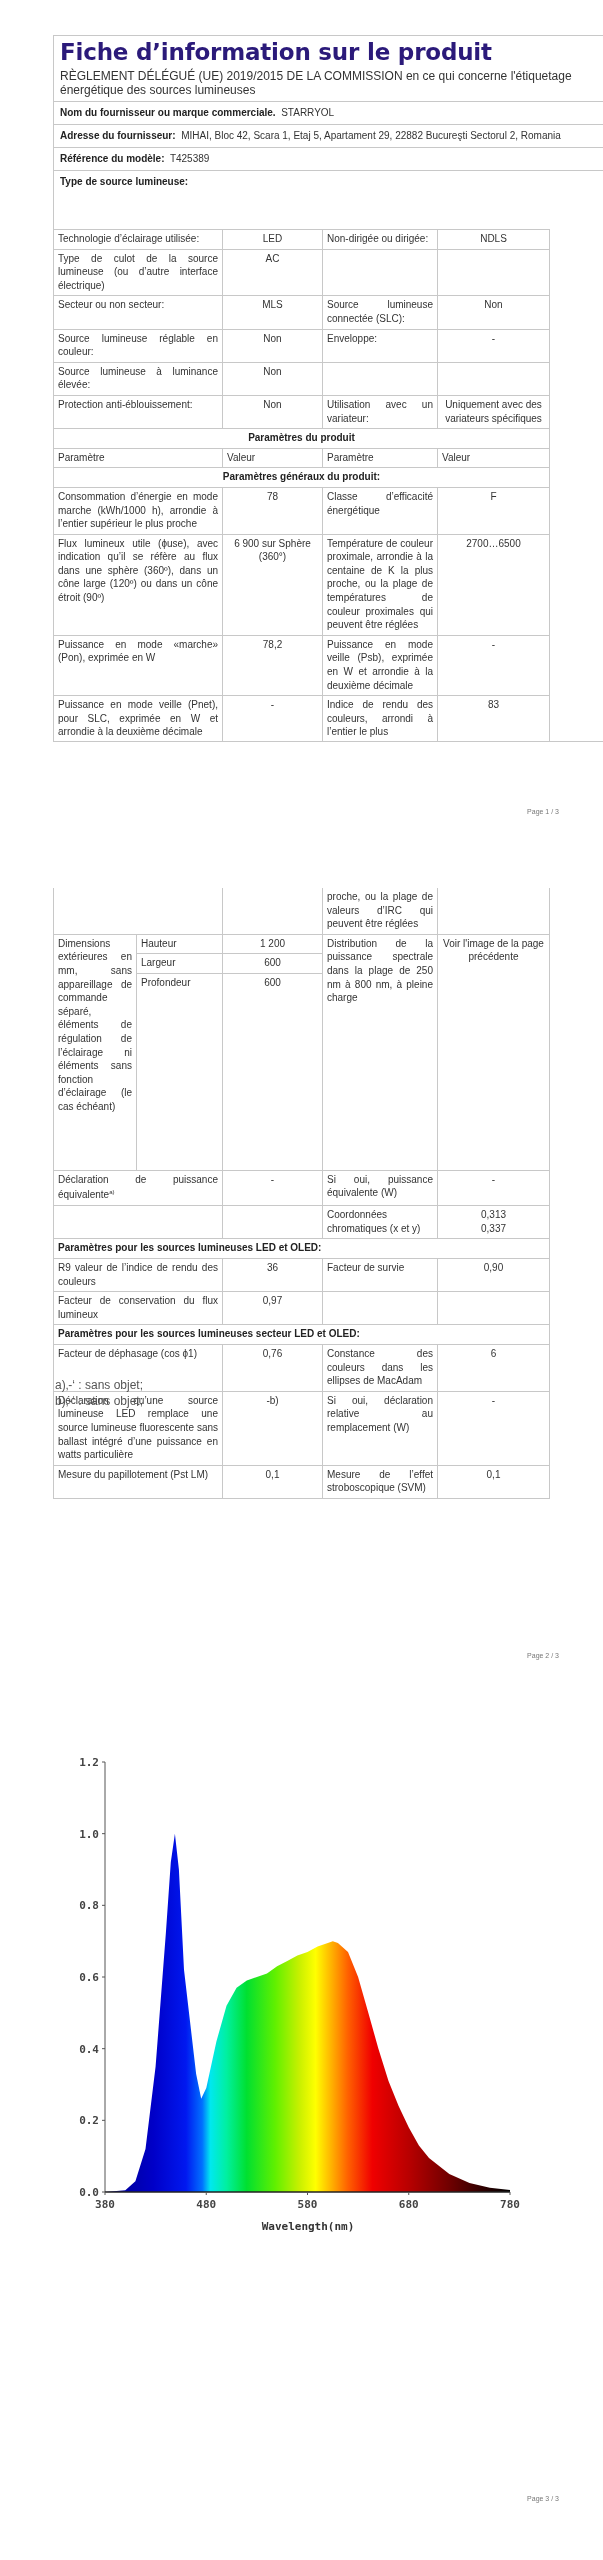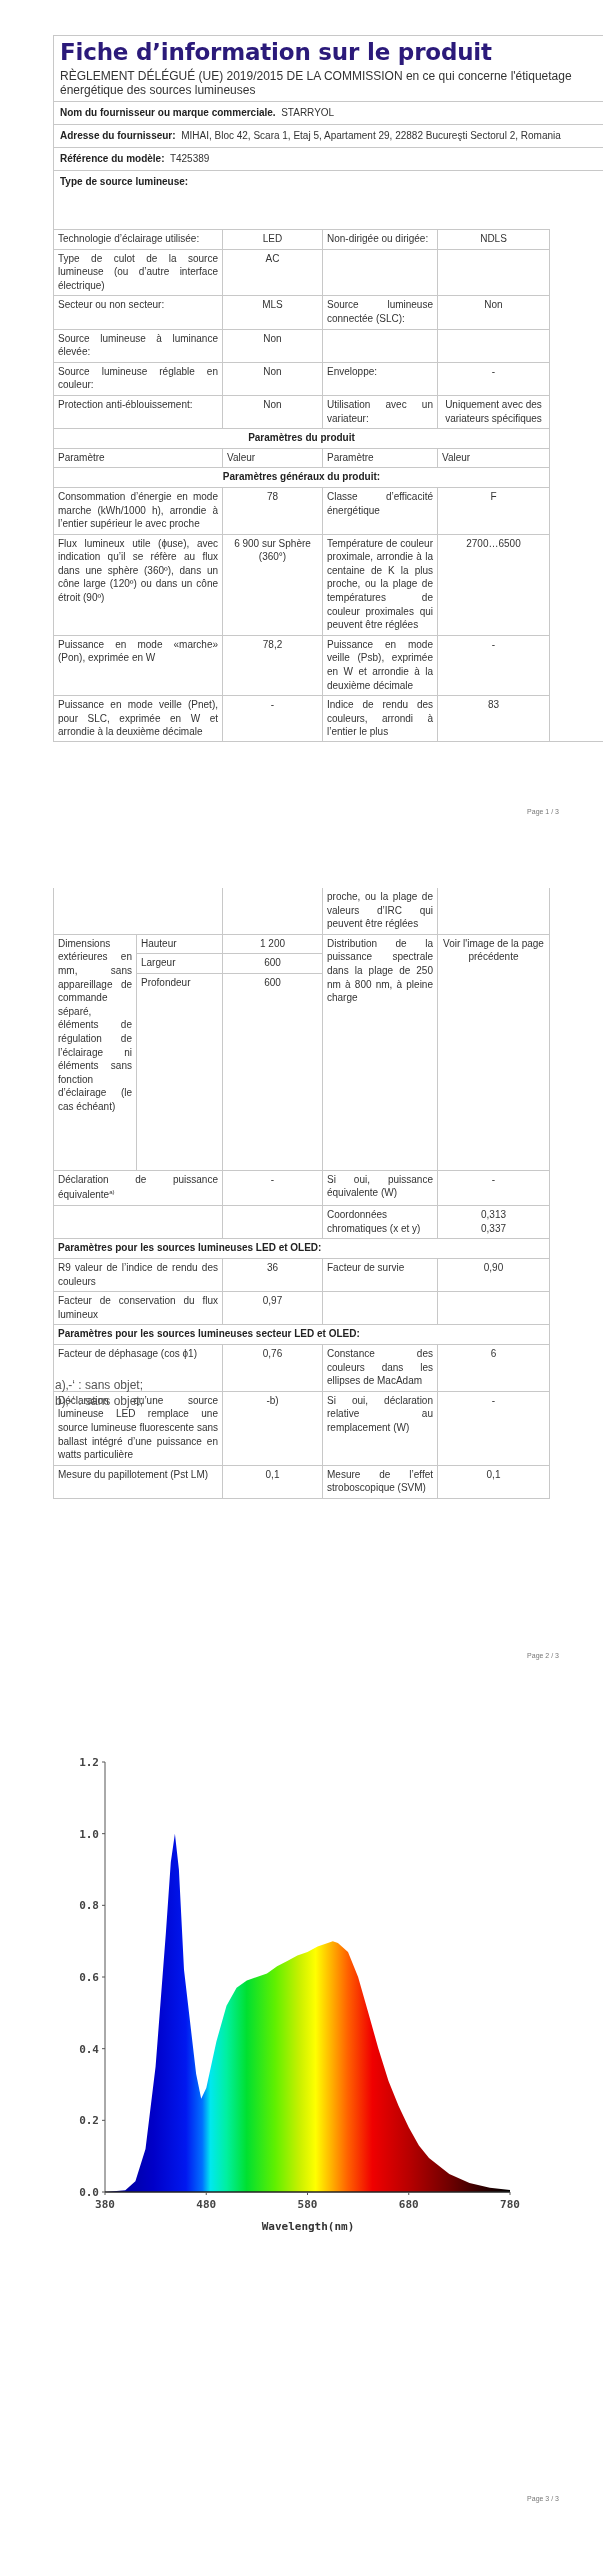--- a/index.html
+++ b/index.html
@@ -52,30 +52,30 @@
             <td class="j"></td>
             <td class="c"></td>
           </tr>
           <tr>
             <td class="j">Secteur ou non secteur:</td>
             <td class="c">MLS</td>
             <td class="j">Source lumineuse connectée (SLC):</td>
             <td class="c">Non</td>
           </tr>
           <tr>
+            <td class="j">Source lumineuse réglable en couleur:</td>
+            <td class="c">Non</td>
+            <td class="j">Enveloppe:</td>
+            <td class="c">-</td>
+          </tr>
+          <tr>
             <td class="j">Source lumineuse à luminance élevée:</td>
             <td class="c">Non</td>
             <td class="j"></td>
             <td class="c"></td>
-          </tr>
-          <tr>
-            <td class="j">Source lumineuse réglable en couleur:</td>
-            <td class="c">Non</td>
-            <td class="j">Enveloppe:</td>
-            <td class="c">-</td>
           </tr>
           <tr>
             <td class="j">Protection anti-éblouissement:</td>
             <td class="c">Non</td>
             <td class="j">Utilisation avec un variateur:</td>
             <td class="c">Uniquement avec des variateurs spécifiques</td>
           </tr>
         </tbody>
       <tbody>
         <tr>
@@ -86,21 +86,21 @@
           <td>Valeur</td>
           <td>Paramètre</td>
           <td>Valeur</td>
         </tr>
         <tr>
             <td class="h" colspan="4">Paramètres généraux du produit:</td>
           </tr>
       </tbody>
       <tbody id="gen-body">
           <tr>
-            <td class="j">Consommation d’énergie en mode marche (kWh/1000 h), arrondie à l’entier supérieur le avec proche</td>
+            <td class="j">Consommation d’énergie en mode marche (kWh/1000 h), arrondie à l’entier supérieur le plus proche</td>
             <td class="c">78</td>
             <td class="j">Classe d’efficacité énergétique</td>
             <td class="c">F</td>
           </tr>
           <tr>
             <td class="j">Flux lumineux utile (ϕuse), avec indication qu’il se réfère au flux dans une sphère (360º), dans un cône large (120º) ou dans un cône étroit (90º)</td>
             <td class="c">6 900 sur Sphère (360°)</td>
             <td class="j">Température de couleur proximale, arrondie à la centaine de K la plus proche, ou la plage de températures de couleur proximales qui peuvent être réglées</td>
             <td class="c">2700…6500</td>
           </tr>

